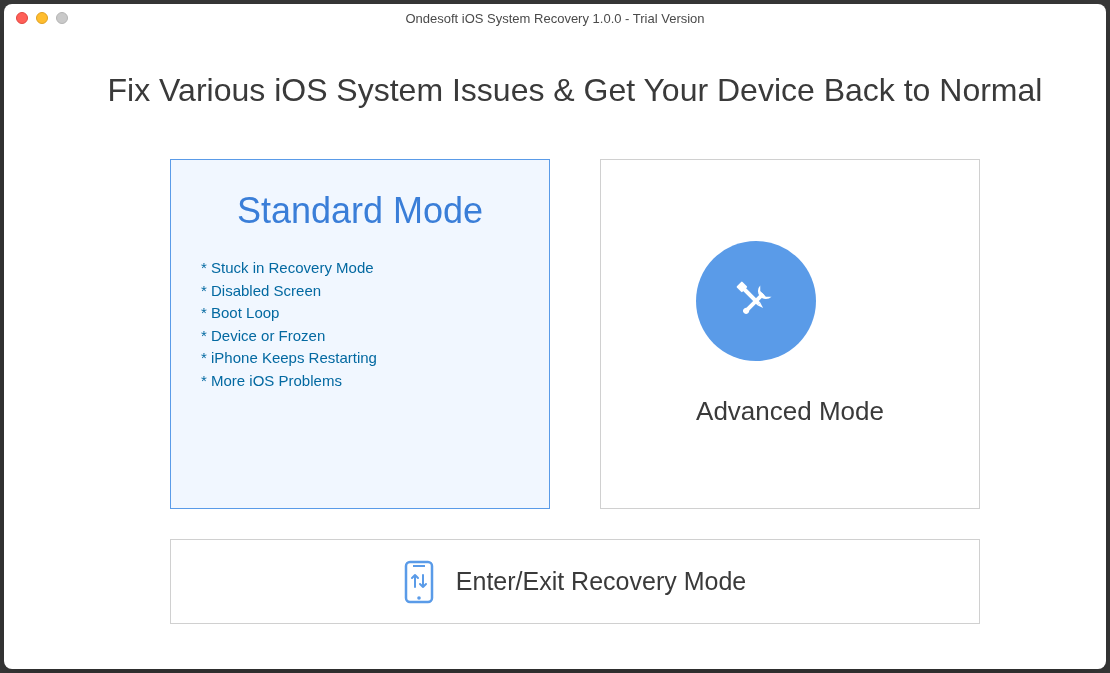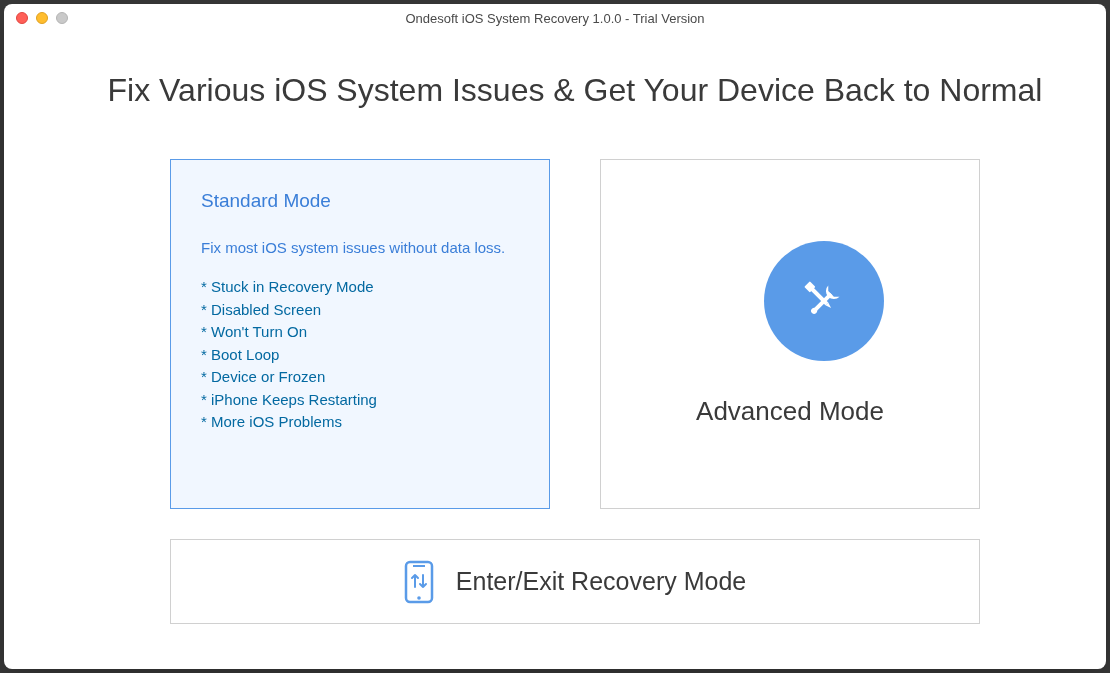--- a/index.html
+++ b/index.html
@@ -87,21 +87,22 @@
     }
     .mode-card.selected {
       border: 1px solid #5a9be8;
       background: #f1f7ff;
     }
     .standard-inner {
       padding: 30px 30px 20px 30px;
       width: 100%;
     }
     .standard-title {
-      font-size: 19px;
+      text-align: center;
+      font-size: 36px;
       color: #3a7ed8;
       font-weight: 400;
       margin-bottom: 25px;
     }
     .standard-desc {
       font-size: 15px;
       color: #3a7ed8;
       line-height: 1.4;
       margin-bottom: 18px;
     }
@@ -110,21 +111,21 @@
       font-size: 15px;
       color: #0369a1;
       line-height: 1.5;
     }
     .standard-list li::before {
       content: "* ";
     }
     .advanced-inner {
       display: flex;
       flex-direction: column;
-      align-items: flex-end;
+      align-items: flex-start;
       justify-content: center;
       height: 100%;
       gap: 35px;
     }
     .tools-circle {
       width: 120px;
       height: 120px;
       border-radius: 50%;
       background: #5a9be8;
       display: flex;
@@ -171,25 +172,23 @@
     <div class="window-title">Ondesoft iOS System Recovery 1.0.0 - Trial Version</div>
   </div>
 
   <div class="content">
     <h1 class="page-heading">Fix Various iOS System Issues &amp; Get Your Device Back to Normal</h1>
 
     <div class="modes">
       <div class="mode-card selected">
         <div class="standard-inner">
           <div class="standard-title">Standard Mode</div>
-          <div class="standard-desc">Fix most iOS system issues without data loss.</div>
           <ul class="standard-list">
             <li>Stuck in Recovery Mode</li>
             <li>Disabled Screen</li>
-            <li>Won't Turn On</li>
             <li>Boot Loop</li>
             <li>Device or Frozen</li>
             <li>iPhone Keeps Restarting</li>
             <li>More iOS Problems</li>
           </ul>
         </div>
       </div>
 
       <div class="mode-card">
         <div class="advanced-inner">

